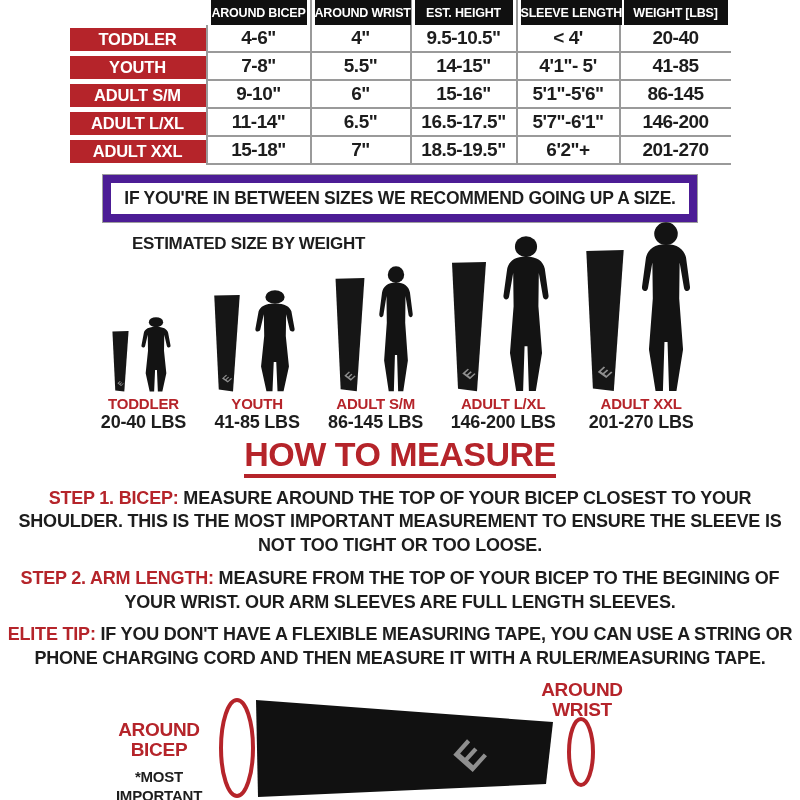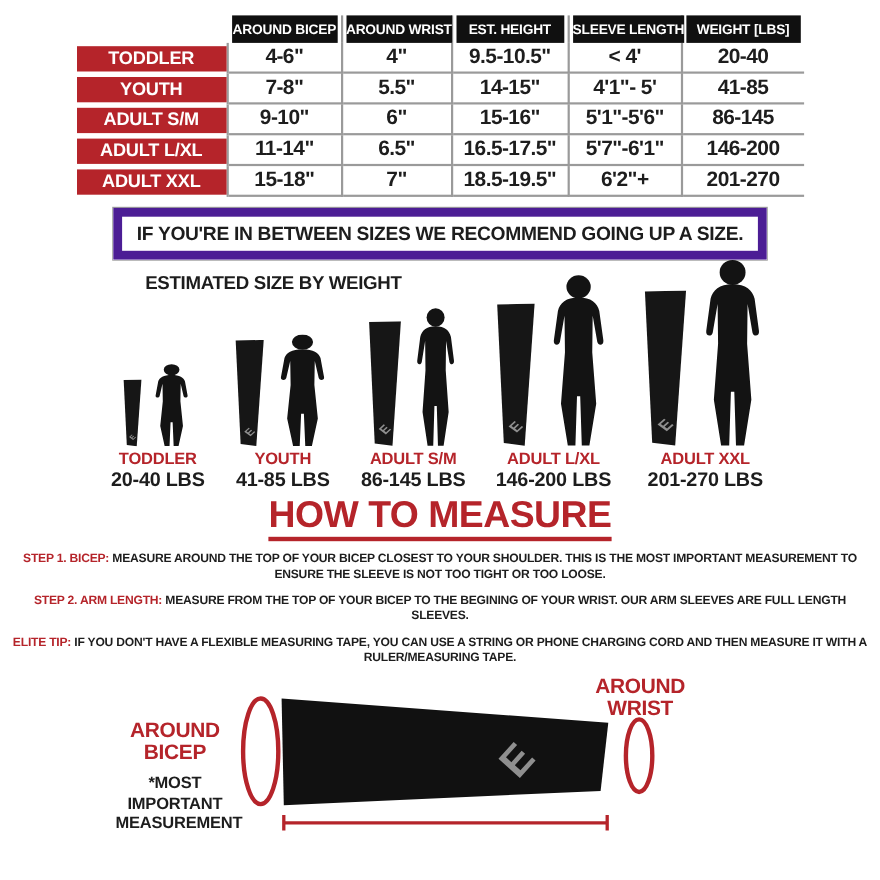--- a/index.html
+++ b/index.html
@@ -1,17 +1,17 @@
 <!DOCTYPE html>
 <html><head>
 <meta charset="utf-8">
 <style>
   html,body{margin:0;padding:0;background:#ffffff;width:800px;height:800px;overflow:hidden;}
   body{font-family:"Liberation Sans",sans-serif;font-weight:bold;color:#1d1d1d;-webkit-font-smoothing:antialiased;}
-  .page{width:800px;height:800px;position:relative;padding-top:14px;box-sizing:border-box;}
+  .page{width:800px;height:800px;position:relative;box-sizing:border-box;}
 
   
   .size-table{display:grid;grid-template-columns:138px 104px 100px 106px 103px 110px;margin:0 auto;width:661px;}
   .hcell{height:25px;border-right:2px solid #9a9a9a;display:flex;align-items:stretch;}
   .hcell.last{border-right:none;}
   .hbox{background:#101010;color:#fff;flex:1;margin:0 3px;display:flex;align-items:center;justify-content:center;
         font-size:12.5px;letter-spacing:-0.2px;white-space:nowrap;}
   .corner{border-right:none;}
   .lcell{height:28px;border-right:2px solid #9a9a9a;display:flex;align-items:stretch;}
   .lbox{background:#b5242a;color:#fff;flex:1;margin:2.5px 0;display:flex;align-items:center;justify-content:center;
@@ -33,21 +33,21 @@
   .figures{display:flex;align-items:flex-end;gap:6px;}
   .figures svg{display:block;}
   .gname{color:#b5242a;font-size:15px;margin-top:3px;letter-spacing:-0.2px;white-space:nowrap;}
   .gweight{font-size:18px;letter-spacing:-0.2px;white-space:nowrap;}
 
   
   .htm-wrap{text-align:center;margin-top:4px;}
   .htm{display:inline-block;color:#b5242a;font-size:34px;letter-spacing:-0.5px;border-bottom:4px solid #b5242a;
        padding-bottom:1px;line-height:1.05;}
   .steps{width:786px;margin:4px auto 0;text-align:center;}
-  .step{font-size:11px;line-height:1.32;letter-spacing:-0.2px;margin:9px 0;}
+  .step{font-size:18px;line-height:1.32;letter-spacing:-0.2px;margin:9px 0;}
   .step .lbl{color:#b5242a;}
 
   
   .diagram{position:relative;height:160px;margin-top:2px;}
   .diagram svg{position:absolute;left:0;top:0;}
   .dlabel{position:absolute;text-align:center;color:#b5242a;font-size:19px;line-height:1.05;letter-spacing:-0.3px;}
   .dnote{position:absolute;text-align:center;color:#1d1d1d;font-size:15px;line-height:1.25;letter-spacing:-0.2px;}
 </style>
 </head>
 <body>

